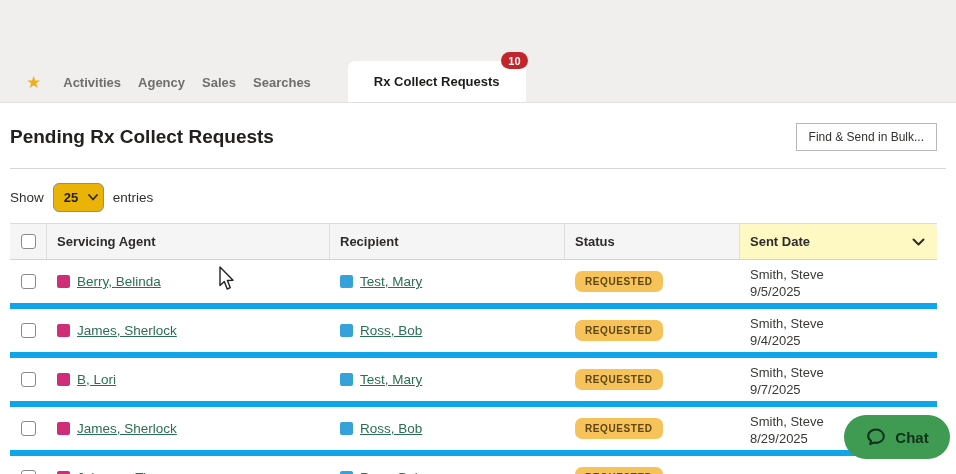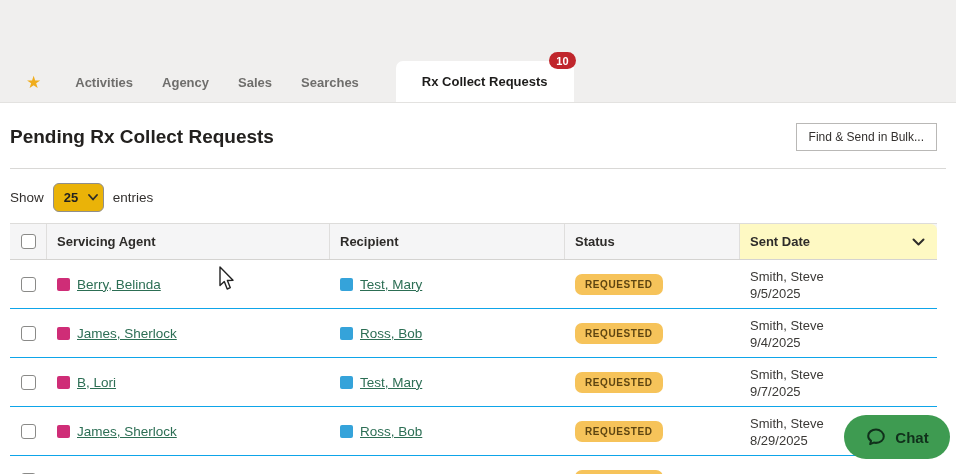--- a/index.html
+++ b/index.html
@@ -6,21 +6,21 @@
   html,body { width:956px; height:474px; overflow:hidden; background:#fff;
     font-family:"Liberation Sans", sans-serif; }
   
   .topbar { position:relative; height:103px; background:#f0efee; border-bottom:1px solid #e3e2e0; }
   .identity { display:flex; align-items:baseline; gap:18px; padding:8px 0 0 10px; }
   .user-name { font-size:23px; font-weight:500; color:#33302e; letter-spacing:.2px; }
   .agency-name { font-size:14px; font-weight:700; color:#3d2b28; }
   
   .tabbar { position:absolute; left:0; bottom:0; display:flex; align-items:flex-end; height:42px; padding-left:26px; }
   .star { font-size:17px; color:#f0ad1d; margin:0 22px 11px 0; line-height:1; }
-  .tab { font-size:13px; font-weight:700; color:#6f6e6c; margin:0 17px 12px 12px; cursor:pointer; white-space:nowrap; }
+  .tab { font-size:13px; font-weight:700; color:#6f6e6c; margin:0 17px 12px 0; cursor:pointer; white-space:nowrap; }
   .tab-active { position:relative; background:#ffffff; border-radius:7px 7px 0 0; height:41px;
     margin-left:20px; padding:0 26px; display:flex; align-items:center;
     font-size:13px; font-weight:700; color:#1d1c1b; }
   .tab-badge { position:absolute; top:-9px; right:-2px; min-width:26px; height:17px; padding:0 7px;
     background:#c0262c; color:#fff; font-size:11px; font-weight:700; border-radius:9px;
     display:flex; align-items:center; justify-content:center; }
   
   .page-head { display:flex; align-items:center; justify-content:space-between; padding:20px 19px 0 10px; }
   .page-title { font-size:19px; font-weight:700; color:#23211f; }
   .bulk-btn { background:#fff; border:1px solid #b9b8b6; border-radius:0; padding:6px 12px;
@@ -36,21 +36,21 @@
   
   .table { margin:11px 0 0 10px; width:927px; }
   .thead { display:grid; grid-template-columns:37px 283px 235px 175px 197px; height:37px;
     background:#f5f5f6; border-top:1px solid #dddcda; border-bottom:1px solid #d4d3d1; }
   .th { display:flex; align-items:center; padding-left:10px; font-size:13px; font-weight:700; color:#2e2c2a;
     border-right:1px solid #dfdedd; cursor:pointer; }
   .th:last-child { border-right:none; }
   .th-check { justify-content:center; padding-left:0; }
   .th-sorted { background:#fef9c3; justify-content:space-between; padding-right:12px; border-radius:0 6px 0 0; }
   .trow { display:grid; grid-template-columns:37px 283px 235px 175px 197px; height:49px;
-    border-bottom:1px solid #0ea5e9; align-items:center; }
+    border-bottom:6px solid #0ea5e9; align-items:center; }
   .td { display:flex; align-items:center; padding-left:10px; }
   .td-check { justify-content:center; padding-left:0; }
   input[type=checkbox] { appearance:none; -webkit-appearance:none; width:15px; height:15px;
     border:1.5px solid #8a8a88; border-radius:3px; background:#fff; cursor:pointer; }
   .swatch { width:13px; height:13px; border-radius:2px; margin-right:7px; flex:none; }
   .swatch-recipient { background:#cf2d77; }
   .swatch-agent { background:#35a3da; }
   .cell-link { font-size:13.5px; color:#2c6e54; text-decoration:underline; cursor:pointer; }
   .status-badge { background:#f6c35a; color:#5e4511; font-size:10px; font-weight:700; letter-spacing:.6px;
     padding:5px 10px; border-radius:7px; }

